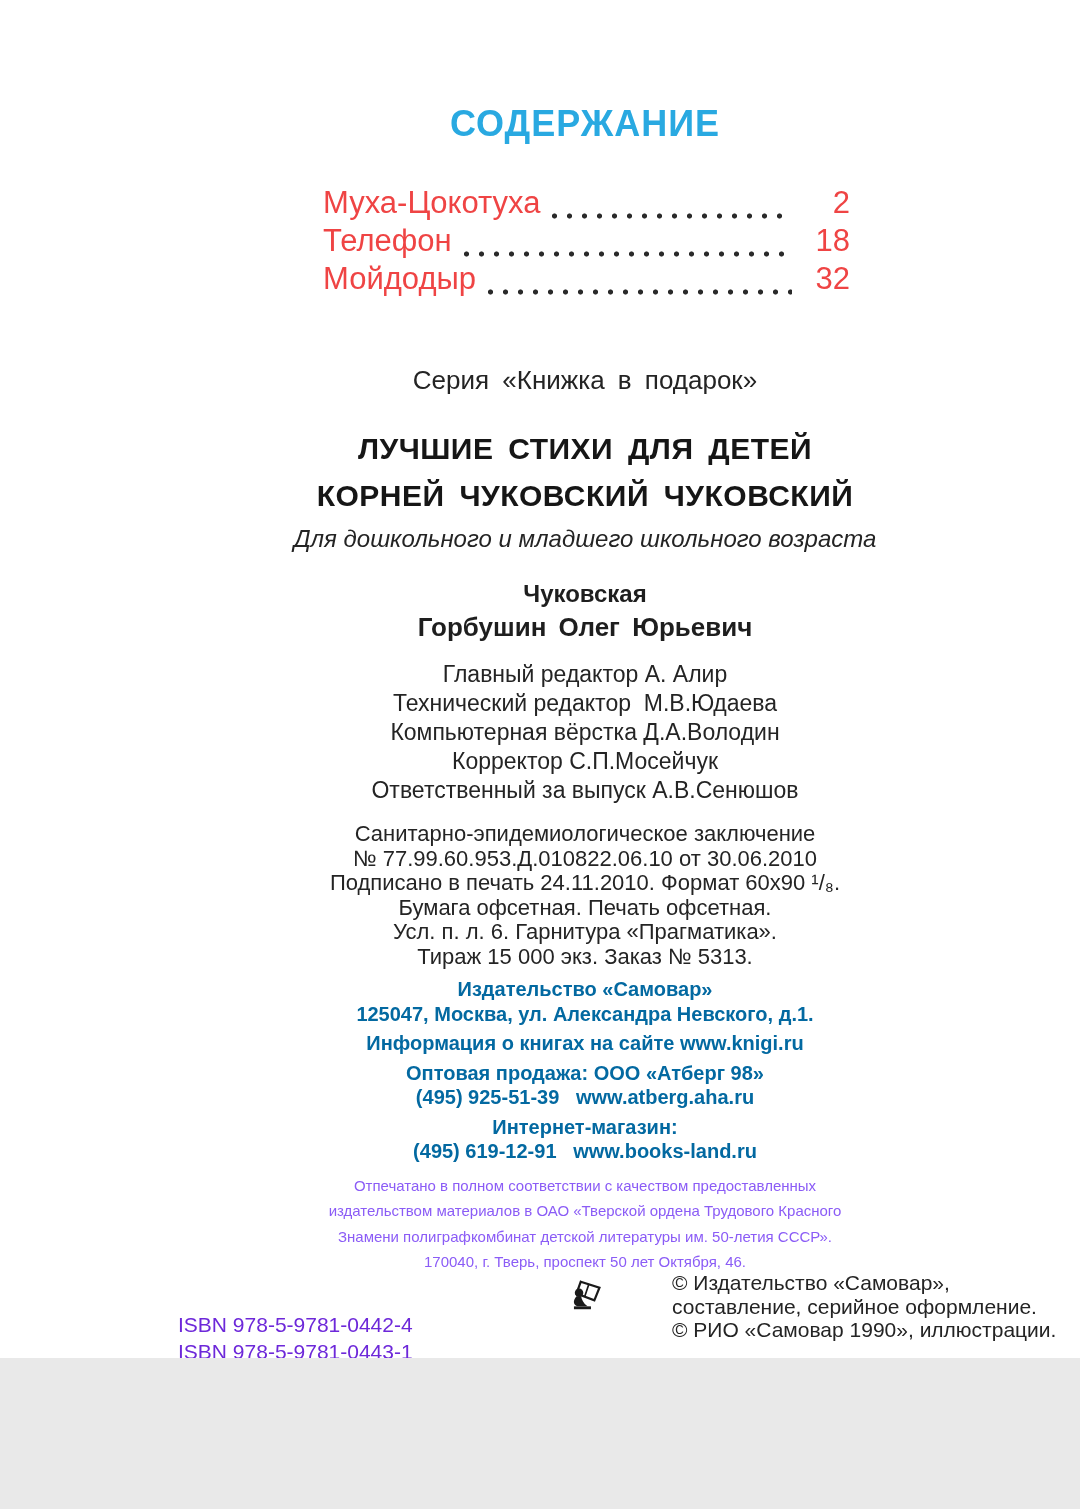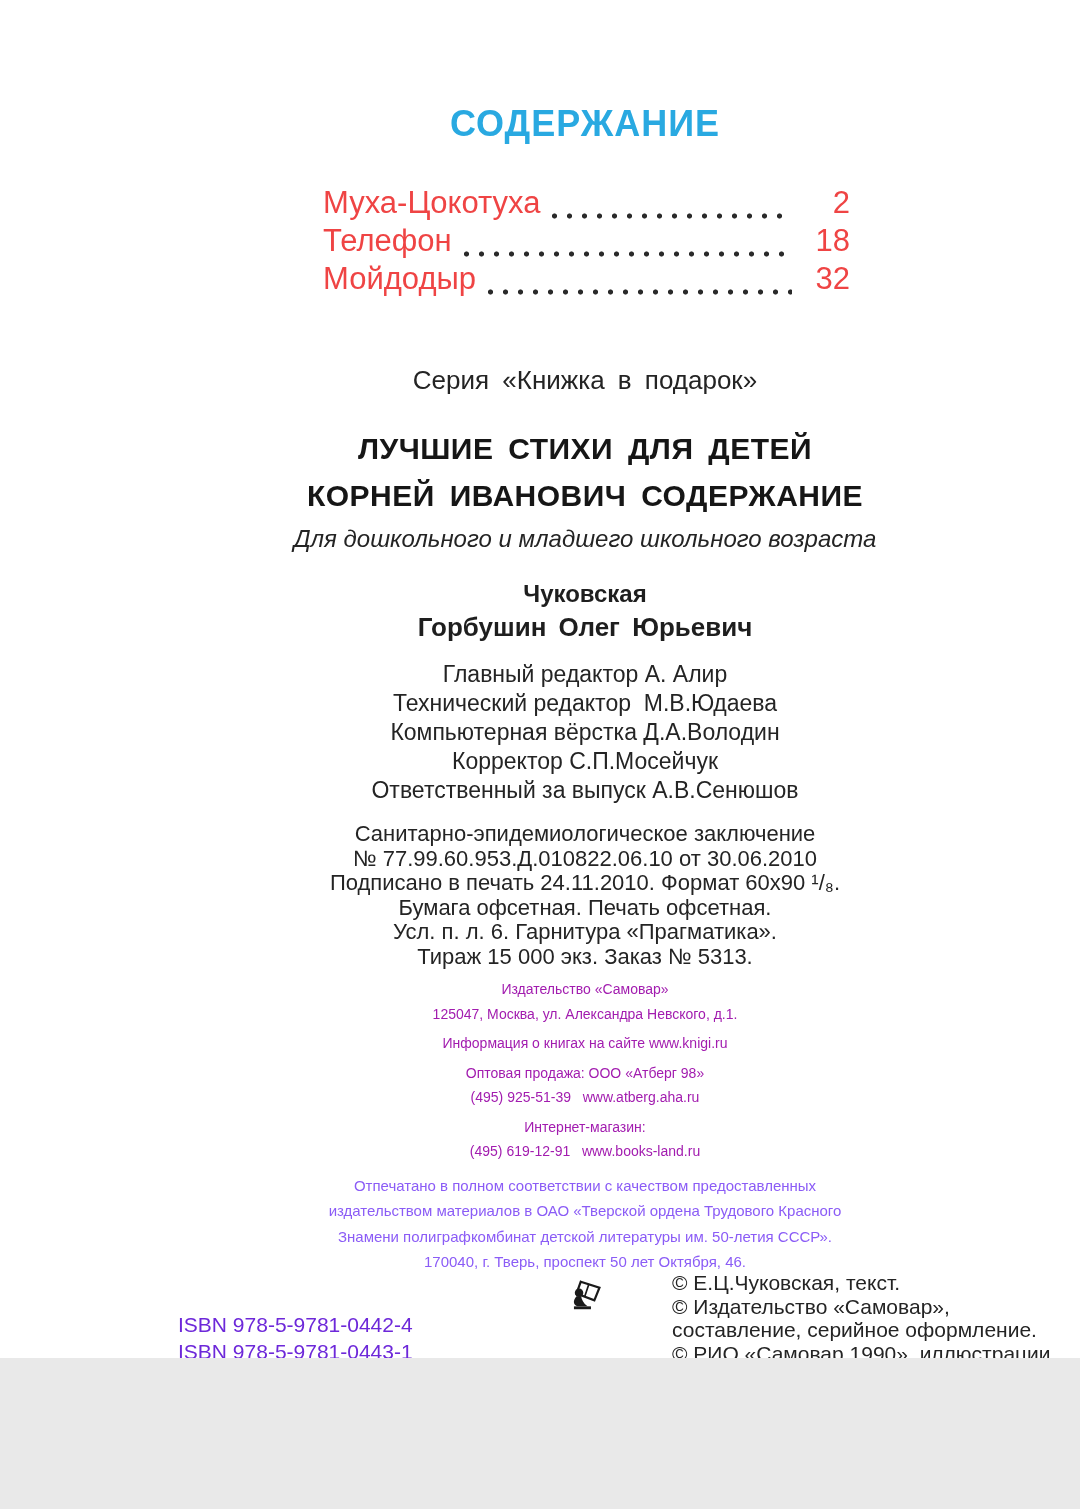--- a/index.html
+++ b/index.html
@@ -113,21 +113,21 @@
 
   
   .imprint-block {
     margin-top: 17px;
     font-size: 22px;
     line-height: 24.5px;
     color: #242424;
   }
 
   
-  .pub-group { margin-top: 5px; font-size: 14px; line-height: 24.5px; color: #a21caf; }
+  .pub-group { margin-top: 5px; font-size: 20px; line-height: 24.5px; color: #0369a1; font-weight: bold; }
   .pub-group.first { margin-top: 8px; }
 
   
   .printed-block {
     margin-top: 9px;
     font-size: 15px;
     line-height: 25.5px;
     color: #8b5cf6;
   }
   .logo-wrap {
@@ -177,21 +177,21 @@
       </div>
       <div class="toc-row">
         <span class="toc-name">Мойдодыр</span>
         <span class="toc-dots"></span>
         <span class="toc-page">32</span>
       </div>
     </div>
 
     <div class="series-line">Серия «Книжка в подарок»</div>
     <div class="main-title">ЛУЧШИЕ СТИХИ ДЛЯ ДЕТЕЙ</div>
-    <div class="author-line">КОРНЕЙ ИВАНОВИЧ СОДЕРЖАНИЕ</div>
+    <div class="author-line">КОРНЕЙ ЧУКОВСКИЙ ЧУКОВСКИЙ</div>
     <div class="audience-line">Для дошкольного и младшего школьного возраста</div>
 
     <div class="artist-label">Чуковская</div>
     <div class="artist-name">Горбушин Олег Юрьевич</div>
 
     <div class="staff-block">
       <span class="line">Главный редактор А. Алир</span>
       <span class="line">Технический редактор&nbsp; М.В.Юдаева</span>
       <span class="line">Компьютерная вёрстка Д.А.Володин</span>
       <span class="line">Корректор С.П.Мосейчук</span>
@@ -245,18 +245,17 @@
     </div>
 
   </div>
 
   <div class="isbn-block">
     <span class="line">ISBN 978-5-9781-0442-4</span>
     <span class="line">ISBN 978-5-9781-0443-1</span>
   </div>
 
   <div class="copyright-block">
-    <span class="line">© Е.Ц.Чуковская, текст.</span>
     <span class="line">© Издательство «Самовар»,</span>
     <span class="line">составление, серийное оформление.</span>
     <span class="line">© РИО «Самовар 1990», иллюстрации.</span>
   </div>
 </div>
 
 </body></html>

